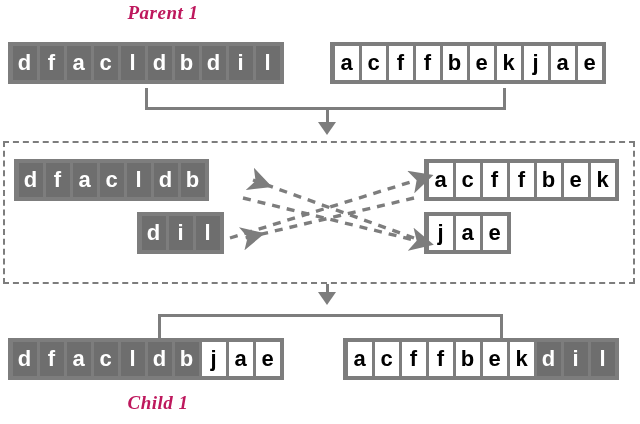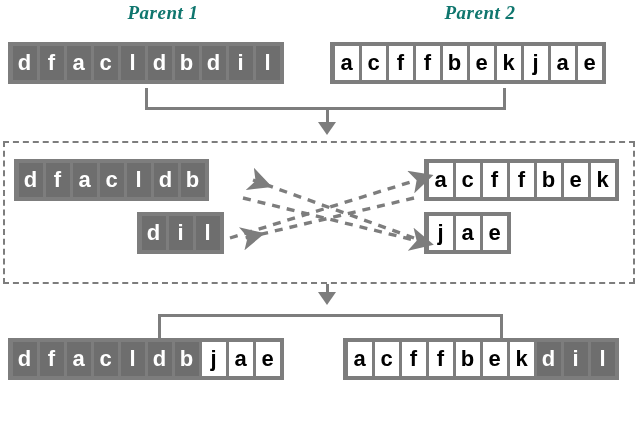--- a/index.html
+++ b/index.html
@@ -6,21 +6,21 @@
   body{width:640px;height:424px;overflow:hidden;font-family:"Liberation Sans",sans-serif;}
   #stage{position:relative;width:640px;height:424px;background:#fff;}
 
   
   .cap{
     position:absolute;
     font-family:"Liberation Serif",serif;
     font-style:italic;
     font-weight:bold;
     font-size:19px;
-    color:#0f766e;
+    color:#be185d;
     letter-spacing:0.5px;
     white-space:nowrap;
     text-align:center;
   }
 
   
   .strip{
     position:absolute;
     display:flex;
     background:#7d7d7d;
@@ -63,21 +63,20 @@
     border-top:13px solid #7d7d7d;
   }
   svg.overlay{position:absolute;left:0;top:0;width:640px;height:424px;pointer-events:none;}
 </style>
 </head>
 <body>
 
 <div id="stage">
 
   <div class="cap" style="left:88px;top:2px;width:150px;">Parent 1</div>
-  <div class="cap" style="left:405px;top:2px;width:150px;">Parent 2</div>
 
   <div class="strip" id="strip-parent1" style="left:8px;top:42px;">
       <div class="cell dark">d</div>
       <div class="cell dark">f</div>
       <div class="cell dark">a</div>
       <div class="cell dark">c</div>
       <div class="cell dark">l</div>
       <div class="cell dark">d</div>
       <div class="cell dark">b</div>
       <div class="cell dark">d</div>
@@ -182,14 +181,15 @@
       <div class="cell light">f</div>
       <div class="cell light">f</div>
       <div class="cell light">b</div>
       <div class="cell light">e</div>
       <div class="cell light">k</div>
       <div class="cell dark">d</div>
       <div class="cell dark">i</div>
       <div class="cell dark">l</div>
     </div>
 
+  <div class="cap" style="left:83px;top:392px;width:150px;">Child 1</div>
 
 </div>
 
 </body></html>

